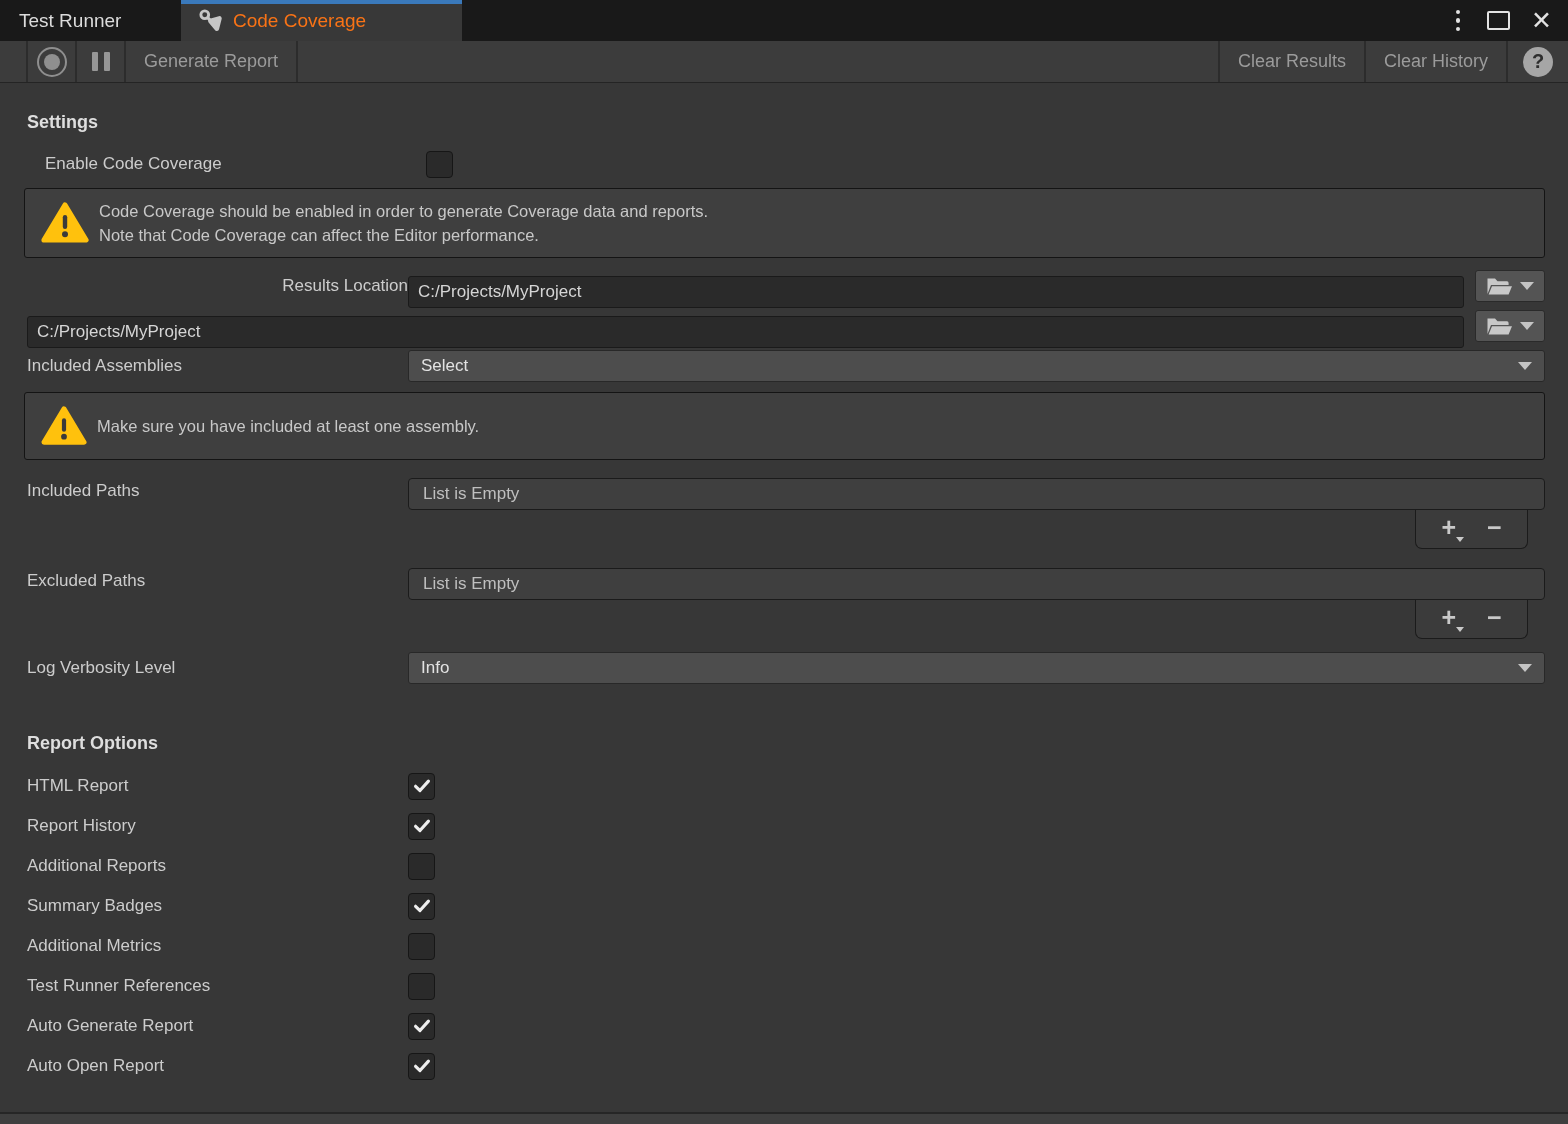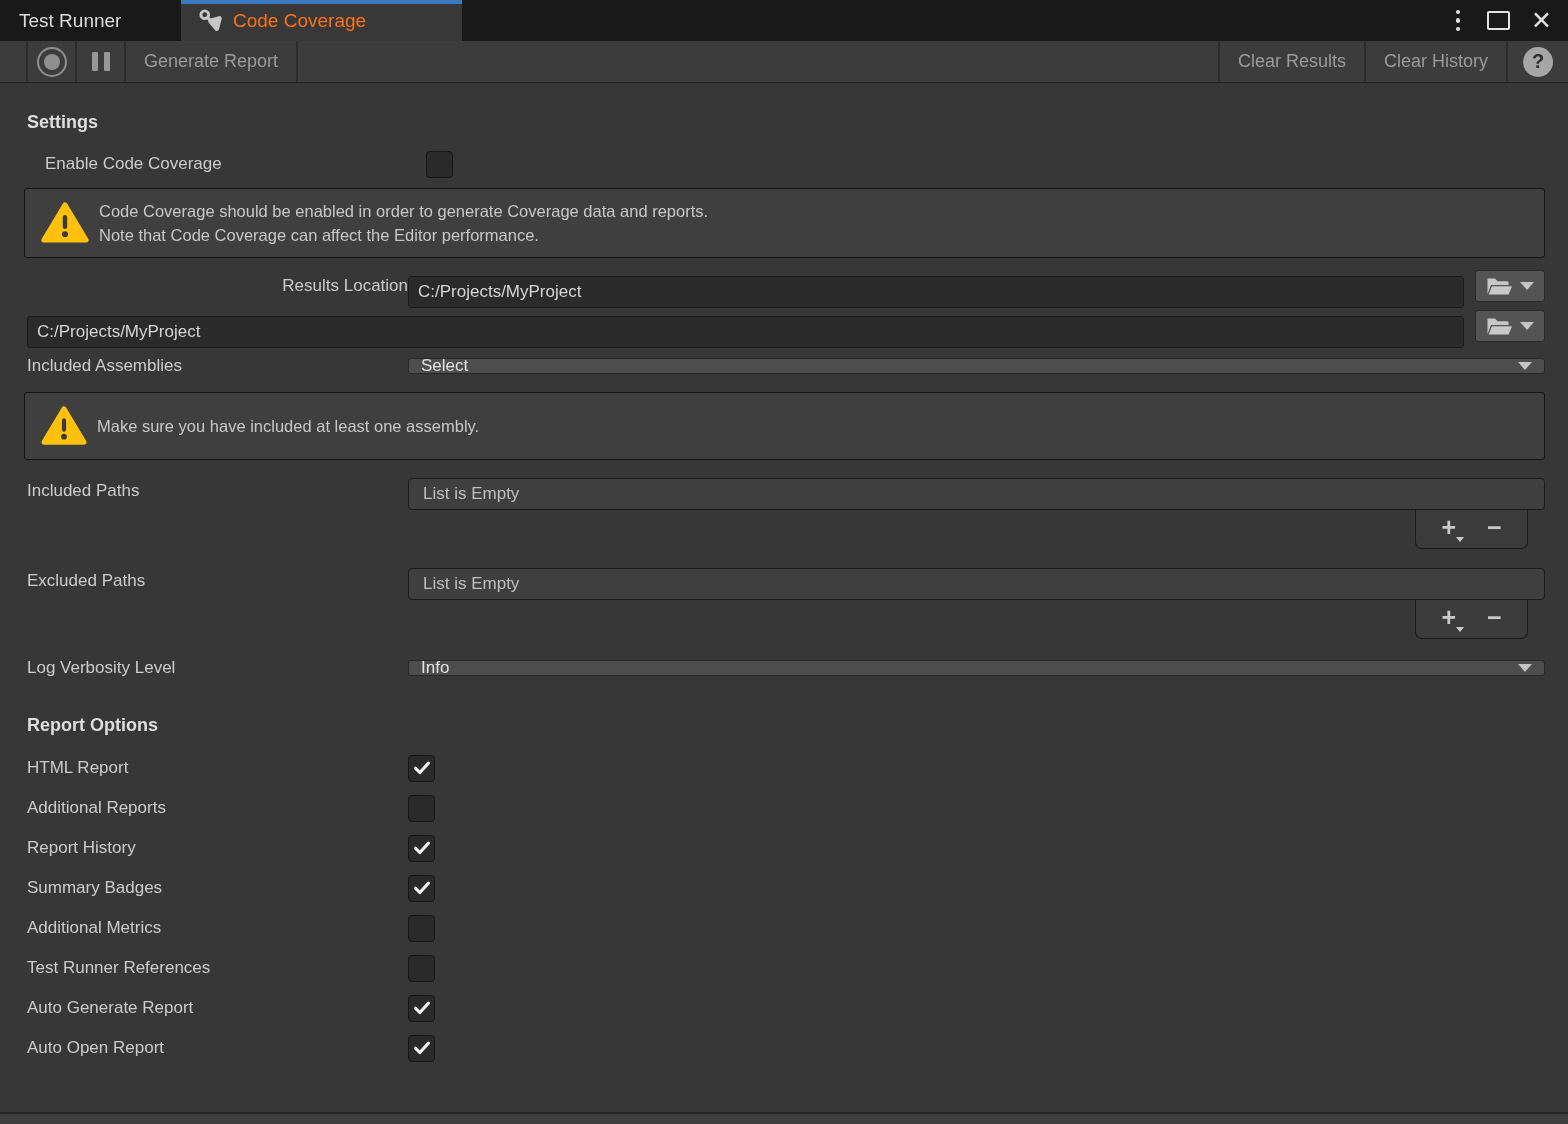--- a/index.html
+++ b/index.html
@@ -47,21 +47,21 @@
   .checkbox.checked svg { display:block; }
 
   .helpbox { display:flex; align-items:center; margin-left:-3px; margin-top:10px; background:#3F3F3F; border:1px solid #141414; border-radius:3px; padding:10px 14px; min-height:68px; }
   .helpbox .wicon { flex:none; margin:0 10px 0 2px; }
   .helpbox .wtext { font-size:16.5px; line-height:24px; color:#C8C8C8; }
 
   .textfield { flex:1; height:32px; background:#2A2A2A; border:1px solid #1A1A1A; border-radius:3px; display:flex; align-items:center; padding:0 9px; font-size:17px; color:#D6D6D6;margin-top:12px; }
   .folder-btn { flex:none; width:70px; height:32px; margin-left:11px; background:#545454; border:1px solid #2A2A2A; border-radius:3px; display:flex; align-items:center; justify-content:center; gap:7px; }
   .dd-caret { width:0; height:0; border-left:7px solid transparent; border-right:7px solid transparent; border-top:8px solid #C4C4C4; }
 
-  .dropdown { flex:1; height:16px; background:#4D4D4D; border:1px solid #282828; border-radius:3px; display:flex; align-items:center; padding:0 12px; font-size:17px; color:#E2E2E2; }
+  .dropdown { flex:1; height:32px; background:#4D4D4D; border:1px solid #282828; border-radius:3px; display:flex; align-items:center; padding:0 12px; font-size:17px; color:#E2E2E2; }
   .dropdown .dd-caret { margin-left:auto; }
 
   .list-section { display:flex; margin-top:18px; }
   .list-right { flex:1; }
   .listbox { height:32px; background:#3F3F3F; border:1px solid #1B1B1B; border-radius:4px; display:flex; align-items:center; padding:0 14px; font-size:17px; color:#BFBFBF; }
   .list-footer-row { display:flex; justify-content:flex-end; padding-right:17px; }
   .list-footer { width:113px; height:39px; background:#3B3B3B; border:1px solid #1B1B1B; border-top:none; border-radius:0 0 7px 7px; display:flex; align-items:center; justify-content:space-around; padding:0 10px; }
   .btn-add { position:relative; color:#C9C9C9; font-size:25px; font-weight:bold; line-height:25px; padding-bottom:4px; }
   .btn-add .mini-caret { position:absolute; right:-8px; bottom:2px; width:0; height:0; border-left:4.5px solid transparent; border-right:4.5px solid transparent; border-top:5.5px solid #C9C9C9; }
   .btn-remove { color:#C9C9C9; font-size:25px; font-weight:bold; line-height:25px; padding-bottom:4px; }
@@ -224,45 +224,45 @@
     </div>
 
     <div class="row" style="margin-top:13px;">
       <div class="row-label">Log Verbosity Level</div>
       <div class="dropdown">
         <span>Info</span>
         <span class="dd-caret"></span>
       </div>
     </div>
 
-    <div class="section-h" style="margin-top:31px;">Report Options</div>
+    <div class="section-h" style="margin-top:49px;">Report Options</div>
 
     <div class="cbrow" style="margin-top:13px;">
       <div class="row-label">HTML Report</div>
+      <div class="checkbox checked">
+        <svg width="20" height="20" viewBox="0 0 14 14">
+            <polyline points="2.5,7.2 5.6,10.2 11.5,3.6" fill="none" stroke="#EDEDED" stroke-width="2.2" stroke-linecap="round" stroke-linejoin="round"></polyline>
+          </svg>
+      </div>
+    </div>
+    <div class="cbrow">
+      <div class="row-label">Report History</div>
       <div class="checkbox checked">
         <svg width="20" height="20" viewBox="0 0 14 14">
             <polyline points="2.5,7.2 5.6,10.2 11.5,3.6" fill="none" stroke="#EDEDED" stroke-width="2.2" stroke-linecap="round" stroke-linejoin="round"></polyline>
           </svg>
       </div>
     </div>
     <div class="cbrow">
       <div class="row-label">Additional Reports</div>
       <div class="checkbox">
         
       </div>
     </div>
     <div class="cbrow">
-      <div class="row-label">Report History</div>
-      <div class="checkbox checked">
-        <svg width="20" height="20" viewBox="0 0 14 14">
-            <polyline points="2.5,7.2 5.6,10.2 11.5,3.6" fill="none" stroke="#EDEDED" stroke-width="2.2" stroke-linecap="round" stroke-linejoin="round"></polyline>
-          </svg>
-      </div>
-    </div>
-    <div class="cbrow">
       <div class="row-label">Summary Badges</div>
       <div class="checkbox checked">
         <svg width="20" height="20" viewBox="0 0 14 14">
             <polyline points="2.5,7.2 5.6,10.2 11.5,3.6" fill="none" stroke="#EDEDED" stroke-width="2.2" stroke-linecap="round" stroke-linejoin="round"></polyline>
           </svg>
       </div>
     </div>
     <div class="cbrow">
       <div class="row-label">Additional Metrics</div>
       <div class="checkbox">

